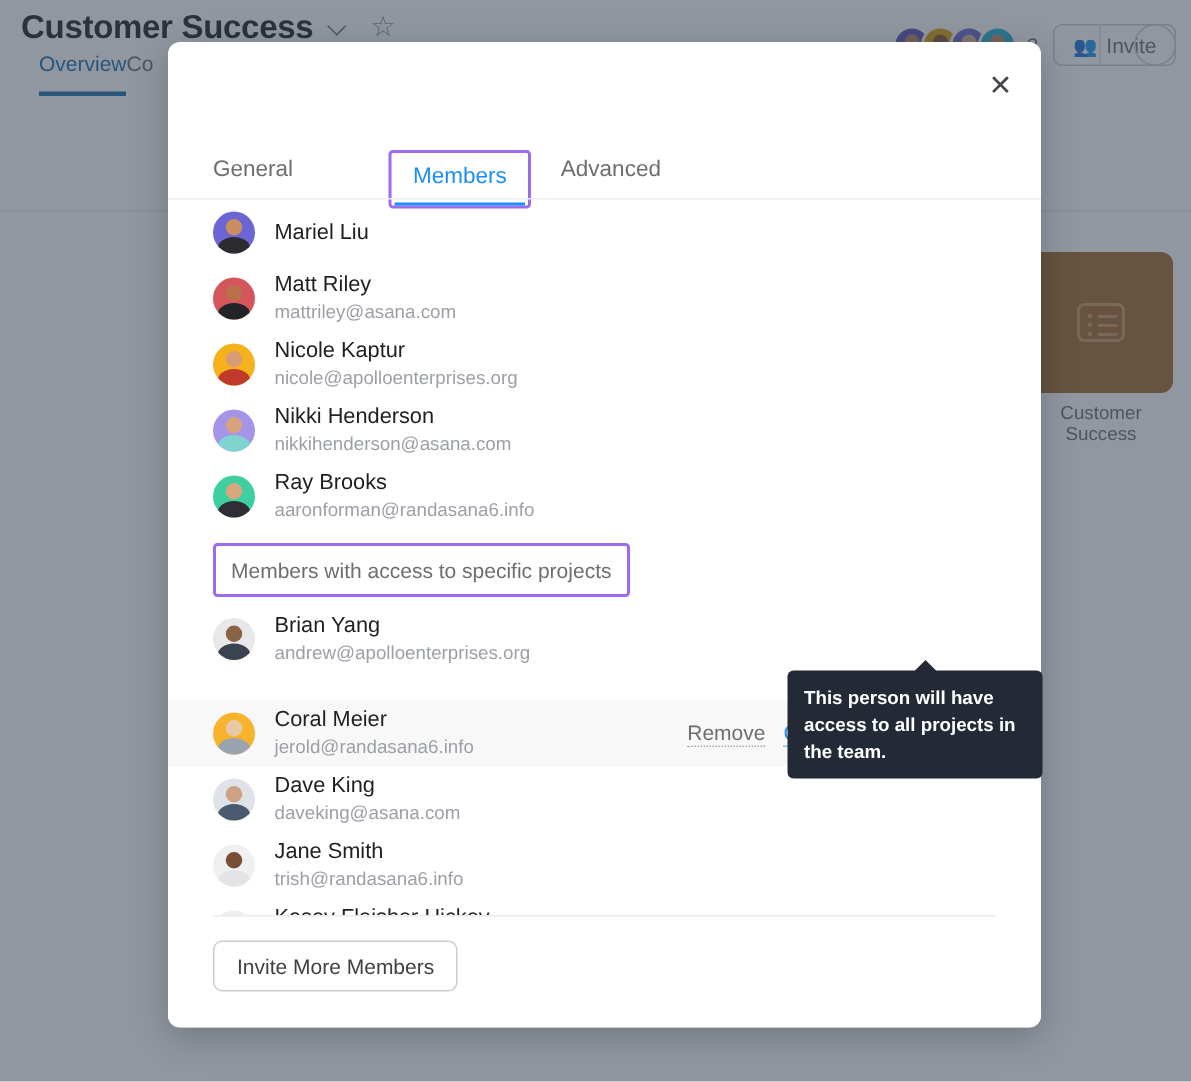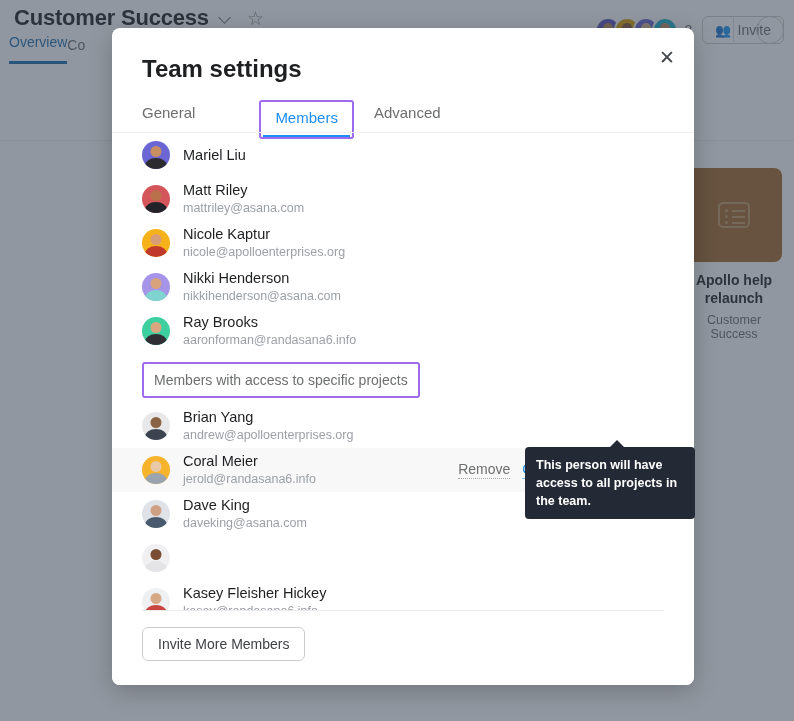--- a/index.html
+++ b/index.html
@@ -48,24 +48,23 @@
     transform: rotate(45deg);
   }
   #star-icon {
     font-size: 19px;
     color: #8b8c8d;
     line-height: 1;
     margin-left: 4px;
   }
   #tabs-row {
     position: absolute;
-    left: 9px; top: 34px;
+    left: 26px; top: 34px;
     display: flex; 
     font-size: 14px;
-    align-items: flex-end;
   }
   .app-tab {
     color: #6d6e6f;
     padding-bottom: 11px;
   }
   .app-tab.active {
     color: #1c6eae;
     border-bottom: 3px solid #1c6eae;
   }
   #header-right {
@@ -254,21 +253,21 @@
     position: absolute;
     left: 0; top: 105px;
     width: 550px; height: 519px;
   }
   .member-row {
     position: relative;
     display: flex; align-items: center;
     height: 44px;
     padding: 0 30px 0 30px;
   }
-  .member-row.highlighted { background: #f8f8f9; }
+  .member-row.highlighted { background: #f8f8f9; margin-top: 19px; }
   .member-avatar {
     width: 28px; height: 28px;
     border-radius: 50%;
     flex: 0 0 28px;
     position: relative;
     overflow: hidden;
     margin-right: 13px;
   }
   .member-avatar .av-head {
     position: absolute;
@@ -422,30 +421,28 @@
     <div id="header-divider"></div>
     <div id="account-circle"></div>
   </div>
 
   <div id="content-divider"></div>
 
   <div id="project-card">
     <div id="project-card-thumb">
       <div id="list-icon"></div>
     </div>
-    <div id="project-card-title">Apollo help relaunch</div>
     <div id="project-card-subtitle">Customer Success</div>
   </div>
 </div>
 
 <div id="overlay"></div>
 
 <div id="modal">
 
-  <div id="modal-title">Team settings</div>
 
   <div id="close-button">✕</div>
 
   <div id="modal-tabs">
     <div class="modal-tab first">General</div>
     <div id="tab-members-wrap" class="hl-box">
       <div class="modal-tab active">Members</div>
     </div>
     <div class="modal-tab">Advanced</div>
   </div>
@@ -546,20 +543,24 @@
       <div class="member-text">
         <span class="member-name">Dave King</span>
         <span class="member-email">daveking@asana.com</span>
       </div>
     </div>
 
     <div class="member-row">
       <div class="member-avatar" style="background:#f0f0f2">
         <span class="av-head" style="background:#7a4e34"></span>
         <span class="av-body" style="background:#e4e4e6"></span>
+      </div>
+      <div class="member-text">
+        <span class="member-name">Jane Smith</span>
+        <span class="member-email">trish@randasana6.info</span>
       </div>
     </div>
 
     <div class="member-row">
       <div class="member-avatar" style="background:#eef0f1">
         <span class="av-head" style="background:#d7a886"></span>
         <span class="av-body" style="background:#c9453f"></span>
       </div>
       <div class="member-text">
         <span class="member-name">Kasey Fleisher Hickey</span>

